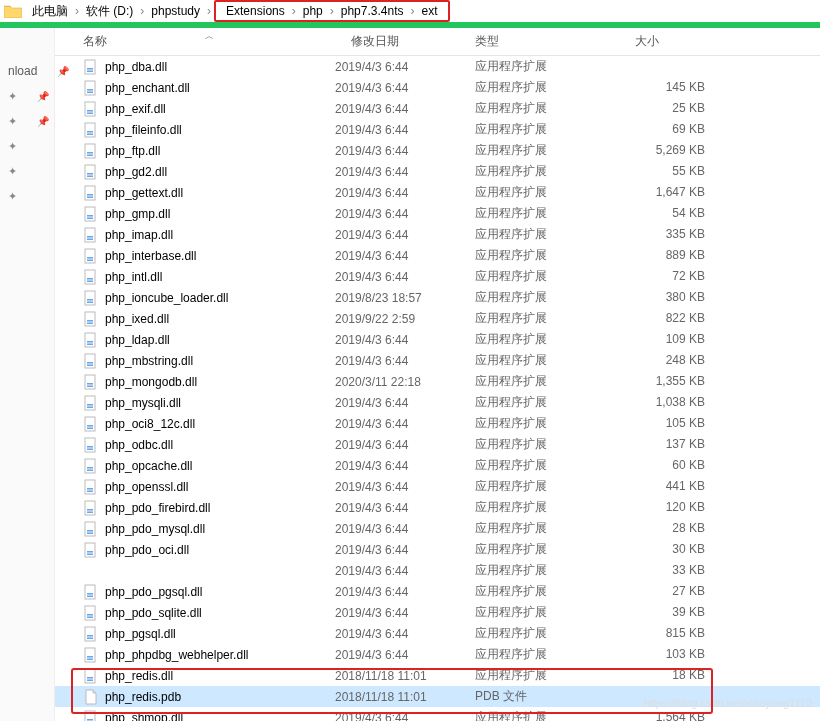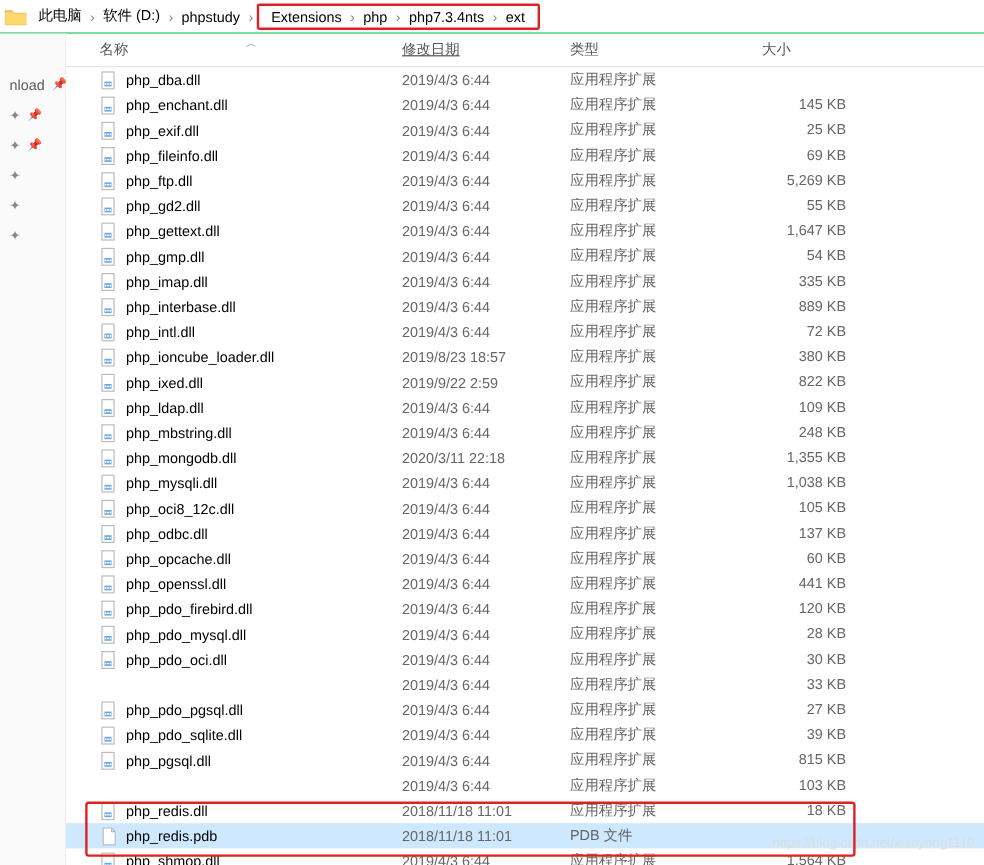--- a/index.html
+++ b/index.html
@@ -1,32 +1,32 @@
 <!DOCTYPE html>
 <html><head>
 <meta charset="utf-8">
 <style>
 * { box-sizing: border-box; margin: 0; padding: 0; font-family: "Microsoft YaHei", "Segoe UI", sans-serif; font-size: 12px; }
 body { background: #fff; width: 820px; height: 721px; overflow: hidden; position: relative; }
-.breadcrumb { display: flex; align-items: center; height: 28px; padding: 0 4px; border-bottom: 1px solid #22c55e; background: #fff; }
+.breadcrumb { display: flex; align-items: center; height: 28px; padding: 0 4px; border-bottom: 6px solid #22c55e; background: #fff; }
 .folder-icon { width: 18px; height: 14px; margin-right: 6px; display: inline-block; }
 .folder-icon svg { width: 18px; height: 14px; }
 .crumb { padding: 0 4px; color: #000; white-space: nowrap; }
 .chev { color: #888; padding: 0 3px; }
 .crumb-box { border: 2px solid #d22; border-radius: 2px; display: flex; align-items: center; padding: 1px 6px; height: 22px; justify-content: center; }
 .main { display: flex; height: calc(100% - 28px); }
 .sidebar { width: 55px; background: #fafafa; border-right: 1px solid #eee; padding-top: 30px; }
-.side-item { display: flex; padding: 6px 8px; color: #5a5a5a; gap: 6px; }
+.side-item { display: flex; align-items: center; padding: 6px 8px; color: #5a5a5a; gap: 20px; }
 .side-star { color: #888; font-size: 11px; }
 .side-pin { color: #78a; font-size: 10px; }
 .content { flex: 1; overflow: hidden; position: relative; }
 .header-row { display: flex; align-items: center; height: 28px; border-bottom: 1px solid #e5e5e5; padding-left: 28px; color: #555; position: relative; }
 .hcol { position: absolute; height: 100%; display: flex; align-items: center; }
 .hcol.name { left: 28px; }
-.hcol.date { left: 280px; text-decoration: underline; }
+.hcol.date { left: 296px; }
 .hcol.type { left: 420px; }
 .hcol.size { left: 580px; }
 .sort-arrow { position: absolute; left: 150px; top: 2px; color: #6a6a6a; font-size: 9px; }
 .rows { position: relative; }
 .row { display: flex; align-items: center; height: 21px; position: relative; padding-left: 28px; }
 .row.sel { background: #cde8ff; }
 .file-icon { width: 16px; height: 16px; margin-right: 6px; flex-shrink: 0; }
 .cell { position: absolute; height: 100%; display: flex; align-items: center; color: #000; }
 .cell.name { left: 28px; }
 .cell.date { left: 280px; color: #666; }
@@ -500,20 +500,30 @@
                 <circle cx="7" cy="11" r="0.8" fill="#fff"></circle>
                 <circle cx="9" cy="11" r="0.8" fill="#fff"></circle>
               </svg></span>
             <span>php_pgsql.dll</span>
           </div>
           <div class="cell date">2019/4/3 6:44</div>
           <div class="cell type">应用程序扩展</div>
           <div class="cell size">103 KB</div>
         </div>
         <div class="row">
+          <div class="cell name">
+            <span class="file-icon"><svg viewBox="0 0 16 16">
+                <rect x="2" y="1" width="10" height="14" fill="#fff" stroke="#bbb"></rect>
+                <rect x="4" y="9" width="6" height="4" fill="#6aa8e8"></rect>
+                <circle cx="5" cy="11" r="0.8" fill="#fff"></circle>
+                <circle cx="7" cy="11" r="0.8" fill="#fff"></circle>
+                <circle cx="9" cy="11" r="0.8" fill="#fff"></circle>
+              </svg></span>
+            <span>php_phpdbg_webhelper.dll</span>
+          </div>
           <div class="cell date">2019/4/3 6:44</div>
           <div class="cell type">应用程序扩展</div>
           <div class="cell size">18 KB</div>
         </div>
         <div class="row">
           <div class="cell name">
             <span class="file-icon"><svg viewBox="0 0 16 16">
                 <rect x="2" y="1" width="10" height="14" fill="#fff" stroke="#bbb"></rect>
                 <rect x="4" y="9" width="6" height="4" fill="#6aa8e8"></rect>
                 <circle cx="5" cy="11" r="0.8" fill="#fff"></circle>

